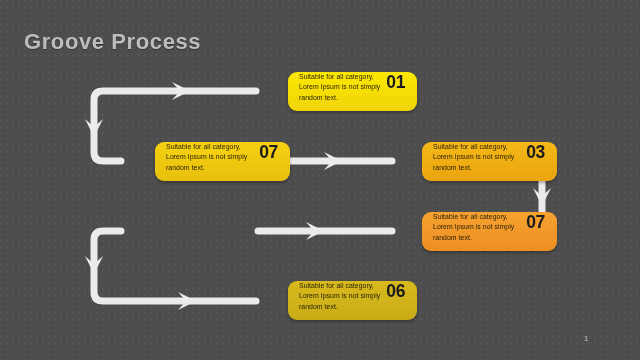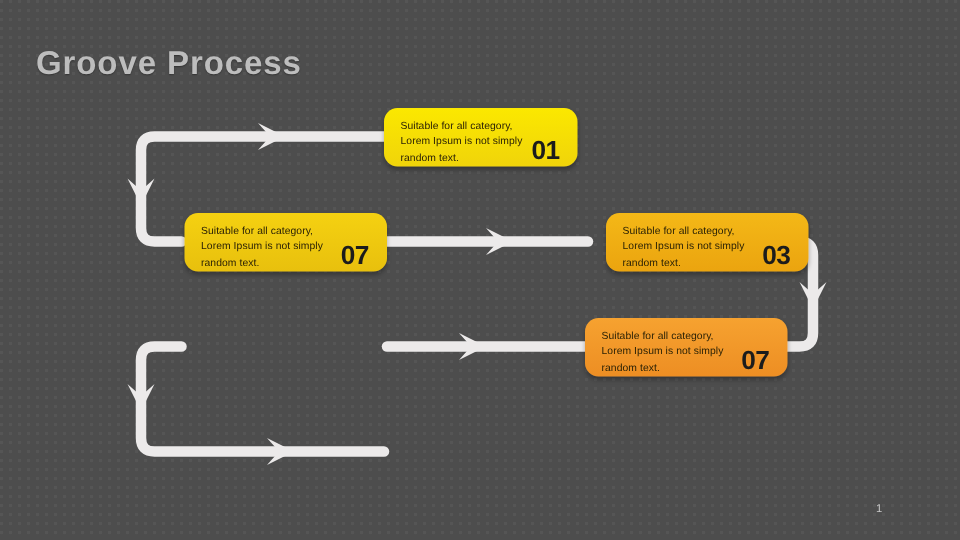--- a/index.html
+++ b/index.html
@@ -46,22 +46,23 @@
     height: 360px;
   }
 
   
   .pbox {
     position: absolute;
     box-sizing: border-box;
     border-radius: 9px;
     box-shadow: 0 2px 3px rgba(0,0,0,0.28);
     display: flex;
-    align-items: flex-end;
+    align-items: flex-start;
     padding: 0 10px 0 11px;
+    margin-left: 32px;
   }
   .pbox-text {
     flex: 1 1 auto;
     font-size: 6.9px;
     line-height: 10.4px;
     color: #2b2206;
     letter-spacing: 0.05px;
   }
   .pbox-text .ln { display: block; white-space: nowrap; }
   .pbox-num {
@@ -133,35 +134,43 @@
 
   <div class="pbox" style="left:123px; top:142px; width:135px; height:39px; background:linear-gradient(180deg,#f5d111,#e8c00d);">
     <div class="pbox-text">
       <span class="ln">Suitable for all category,</span>
       <span class="ln">Lorem Ipsum is not simply</span>
       <span class="ln">random text.</span>
     </div>
     <div class="pbox-num">07</div>
   </div>
 
-  <div class="pbox" style="left:404px; top:142px; width:135px; height:39px; background:linear-gradient(180deg,#f4b817,#eba40f);">
+  <div class="pbox" style="left:390px; top:142px; width:135px; height:39px; background:linear-gradient(180deg,#f4b817,#eba40f);">
     <div class="pbox-text">
       <span class="ln">Suitable for all category,</span>
       <span class="ln">Lorem Ipsum is not simply</span>
       <span class="ln">random text.</span>
     </div>
     <div class="pbox-num">03</div>
   </div>
 
   <div class="pbox" style="left:390px; top:212px; width:135px; height:39px; background:linear-gradient(180deg,#f6a230,#ed8e23);">
     <div class="pbox-text">
       <span class="ln">Suitable for all category,</span>
       <span class="ln">Lorem Ipsum is not simply</span>
       <span class="ln">random text.</span>
     </div>
     <div class="pbox-num">07</div>
   </div>
 
 
+  <div class="pbox" style="left:256px; top:281px; width:129px; height:39px; background:linear-gradient(180deg,#d8ba1d,#c9ab17);">
+    <div class="pbox-text">
+      <span class="ln">Suitable for all category,</span>
+      <span class="ln">Lorem Ipsum is not simply</span>
+      <span class="ln">random text.</span>
+    </div>
+    <div class="pbox-num">06</div>
+  </div>
 
   <div id="pagenum">1</div>
 
 </div>
 
 </body></html>

